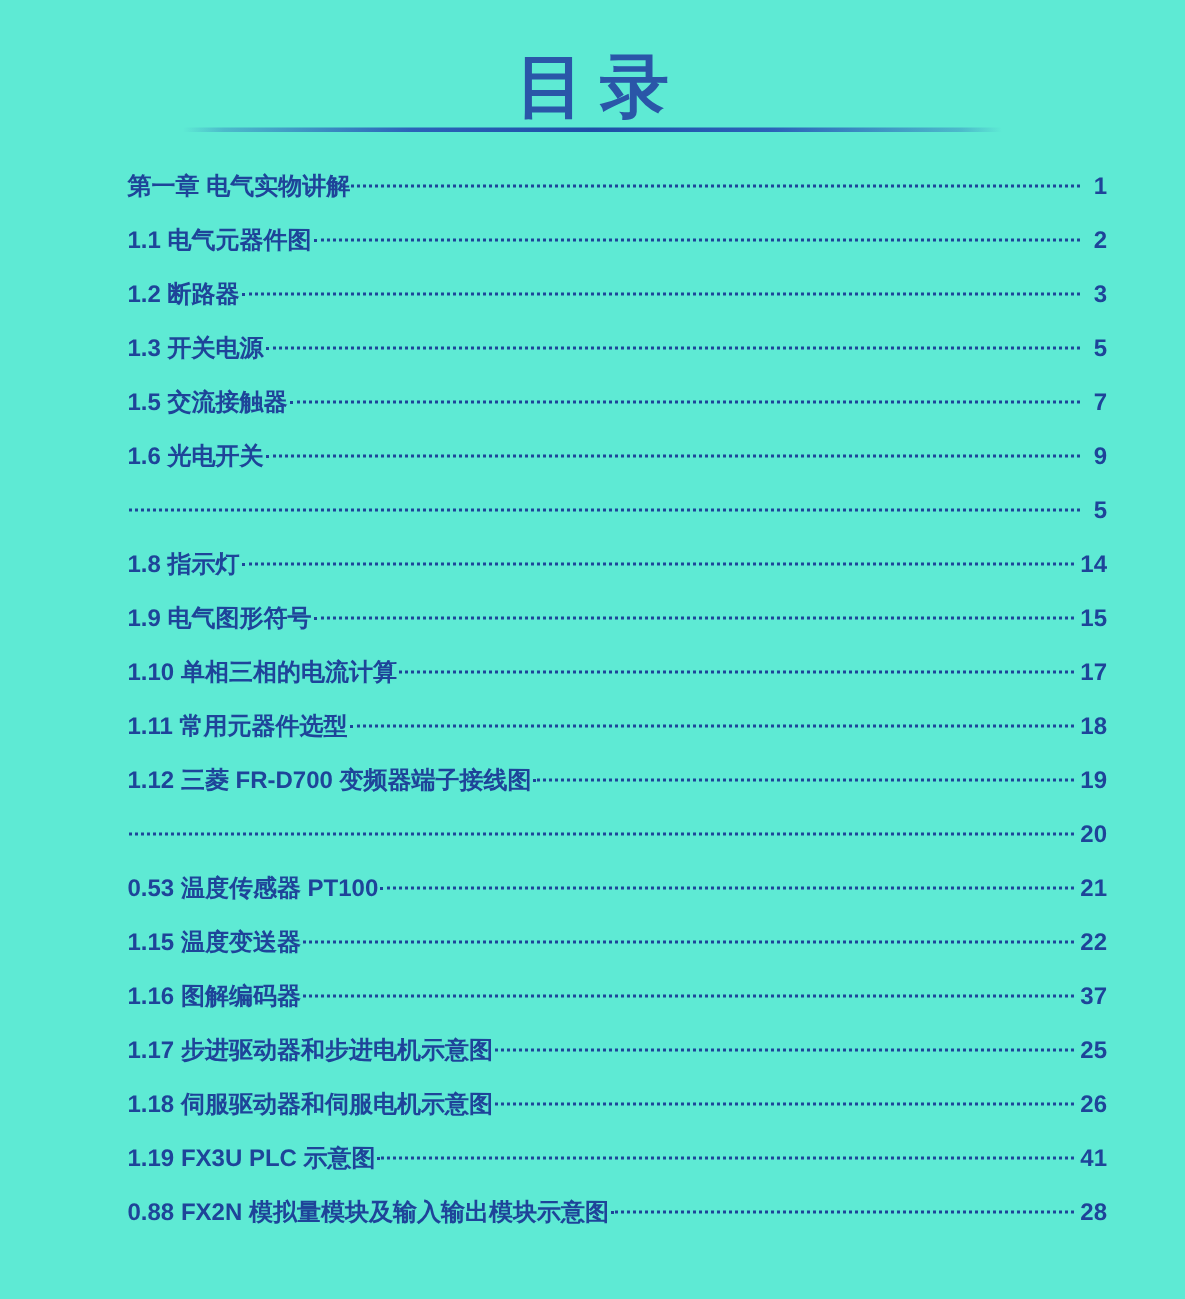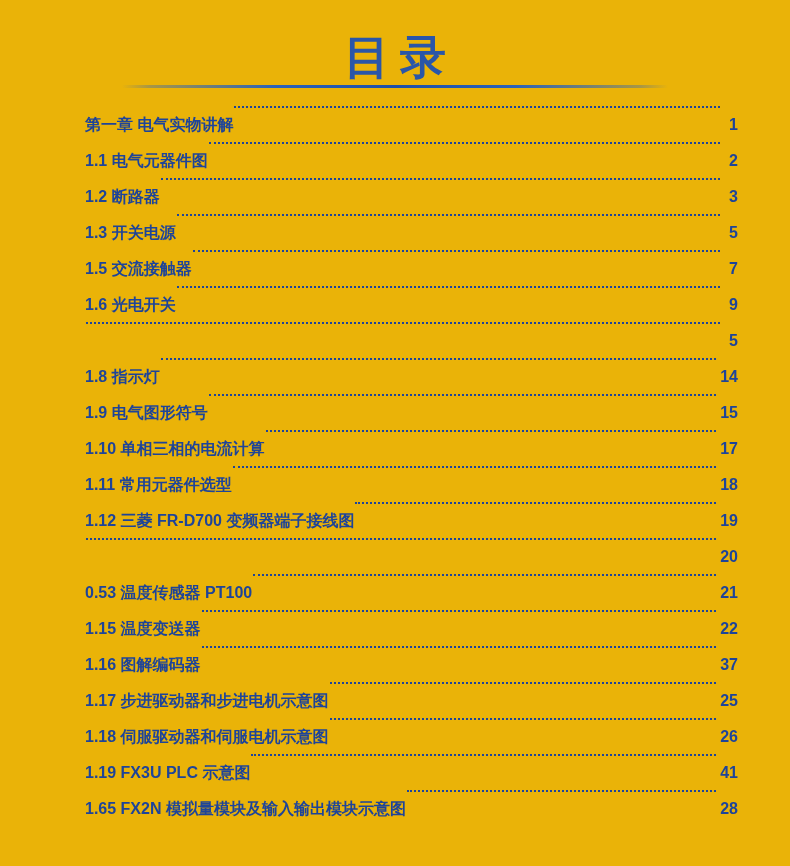--- a/index.html
+++ b/index.html
@@ -4,21 +4,21 @@
 <style>
   html, body {
     margin: 0;
     padding: 0;
     background: #ffffff;
   }
   #page {
     position: relative;
     width: 790px;
     height: 866px;
-    background: #eab308;
+    background: #5eead4;
     overflow: hidden;
     font-family: "Liberation Sans", "DejaVu Sans", sans-serif;
   }
   .doc-title {
     margin: 34px 0 0 0;
     text-align: center;
     font-size: 46px;
     font-weight: bold;
     line-height: 1;
     letter-spacing: 10px;
@@ -36,21 +36,21 @@
       #1d4fa6 50%,
       #2b62b8 72%,
       rgba(43,98,184,0.35) 95%,
       rgba(43,98,184,0) 100%);
   }
   .toc-list {
     margin: 19px 52px 0 85px;
   }
   .toc-row {
     display: flex;
-    align-items: flex-start;
+    align-items: center;
     height: 36px;
     line-height: 36px;
     cursor: pointer;
     color: #1e4499;
     font-size: 16px;
     font-weight: bold;
   }
   .toc-label {
     white-space: nowrap;
     flex: 0 0 auto;
@@ -184,18 +184,18 @@
     <span class="toc-page">26</span>
   </div>
 
   <div class="toc-row">
     <span class="toc-label">1.19 FX3U PLC 示意图</span>
     <span class="toc-leader"></span>
     <span class="toc-page">41</span>
   </div>
 
   <div class="toc-row">
-    <span class="toc-label">1.65 FX2N 模拟量模块及输入输出模块示意图</span>
+    <span class="toc-label">0.88 FX2N 模拟量模块及输入输出模块示意图</span>
     <span class="toc-leader"></span>
     <span class="toc-page">28</span>
   </div>
 </div>
 </div>
 
 </body></html>

